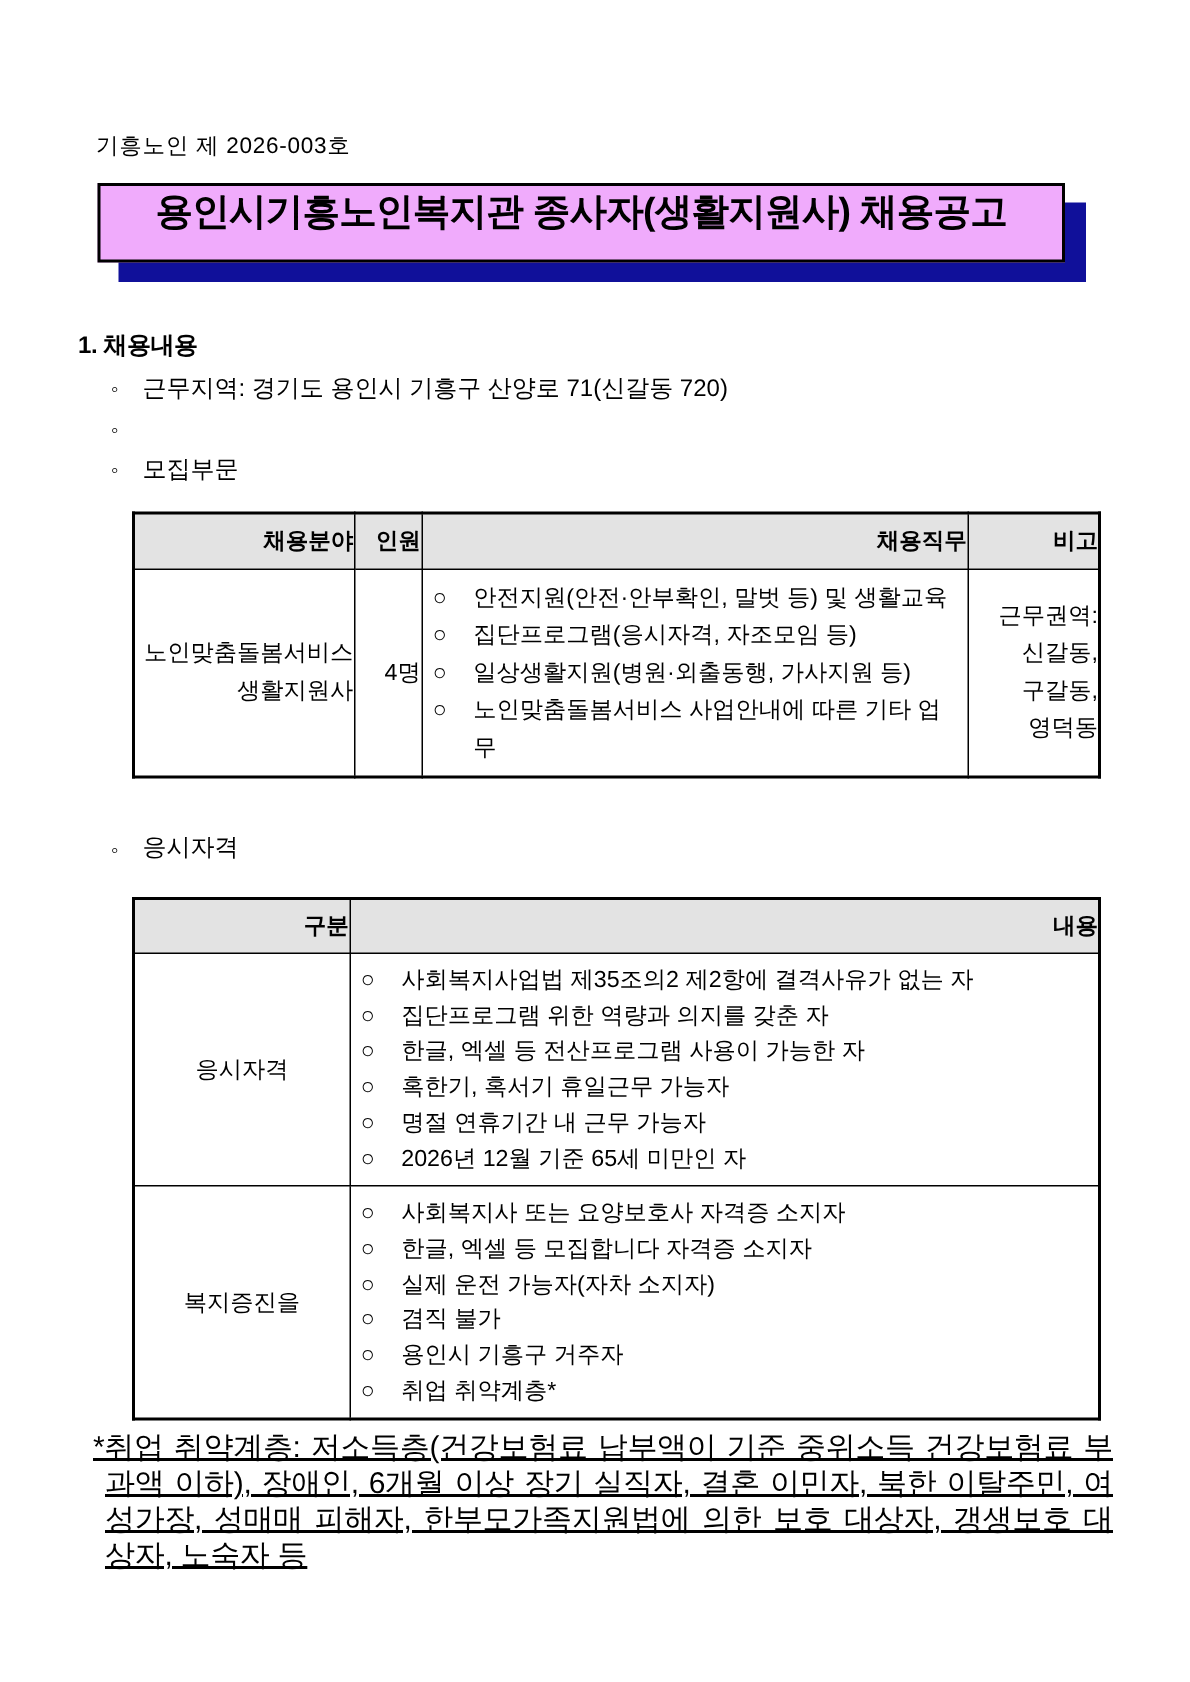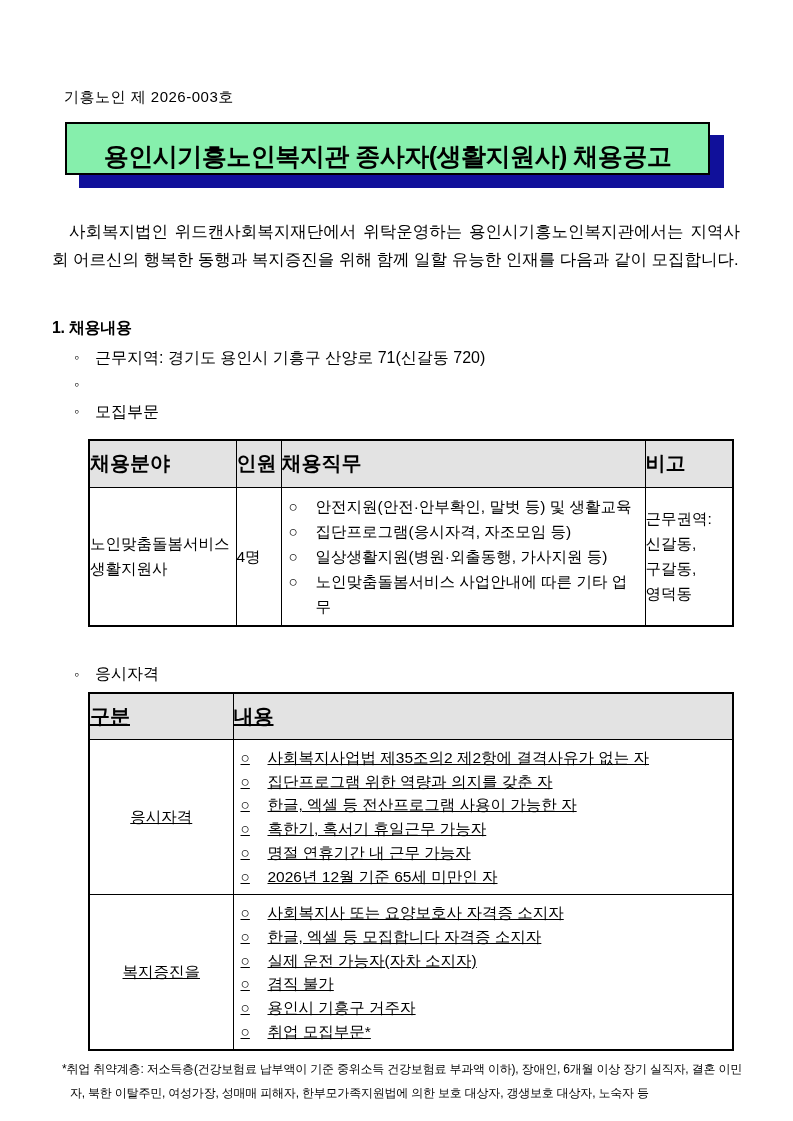--- a/index.html
+++ b/index.html
@@ -7,77 +7,76 @@
   html,body { background:#fff; }
   body { font-family:"Liberation Sans","DejaVu Sans",sans-serif; color:var(--ink); }
   .page{
     position:relative; width:793px; height:1121px; margin:0 auto;
     background:#fff; overflow:hidden;
     padding:88px 53px 0 52px;
   }
   .doc-number{ font-size:15px; letter-spacing:0.5px;margin-left:12px; }
   .title-box{
     margin:15px 0 0 13px; width:645px; height:53px;
-    background:#86efac; border:2px solid #000;
+    background:#f0abfc; border:2px solid #000;
     box-shadow:14px 13px 0 0 var(--navy);
-    display:flex; align-items:flex-end; justify-content:center;
+    display:flex; align-items:flex-start; justify-content:center;
     font-size:25px; font-weight:bold; letter-spacing:-0.5px; white-space:nowrap;
   }
   .intro{
     margin-top:42px; font-size:16.5px; line-height:28px;
     text-align:justify; text-indent:17px; word-break:break-all;
   }
   .sec-heading{ margin-top:45px; font-size:16px; font-weight:bold; letter-spacing:-0.3px; }
   .sub-list{ margin:5px 0 0 22px; font-size:16px; }
   .sub-list .list-row{ display:flex; line-height:27px; }
   .sub-list .marker{ flex:none; width:21px; font-size:14px; }
   .single-bullet{ margin:36px 0 0 22px; font-size:16px; display:flex; line-height:22px; }
   .single-bullet .marker{ flex:none; width:21px; font-size:14px; }
 
   table{
     border-collapse:collapse; table-layout:fixed;
     width:644px; margin-left:36px; border:2px solid #000;
   }
   th,td{ border:1px solid #000; }
   th{
-    background:var(--header-bg); font-size:20px; font-weight:bold;
-    text-align:left; height:47px; border-bottom:1.5px solid #000;
+    background:var(--header-bg); font-size:15px; font-weight:bold;
+    text-align:right; height:37px; border-bottom:1.5px solid #000;
   }
   td{ font-size:15.5px; }
   .recruit-table{ margin-top:14px; }
   .recruit-table td{ height:100px; vertical-align:middle; }
-  .cell-center{ text-align:left; white-space:pre-line; line-height:25px; }
+  .cell-center{ text-align:right; white-space:pre-line; line-height:25px; }
   .cell-list{ padding:6px 4px 6px 7px; vertical-align:middle; }
   .cell-list .list-row{ display:flex; line-height:25px; }
   .cell-list .marker{ flex:none; width:27px; text-align:left; }
-  .qual-table{ margin-top:7px;text-decoration:underline; }
+  .qual-table{ margin-top:21px; }
   .qual-table .cat{ text-align:center; vertical-align:middle; }
   .qual-table .row-a td{ height:143px; }
   .qual-table .row-b td{ height:140px; }
   .qual-table .cell-list .list-row{ line-height:23.7px; }
 
   .footnote{
     margin:6px 0 0 10px; width:680px;
-    font-size:12px; line-height:24px;
+    font-size:20px; line-height:24px;
     text-align:justify; word-break:break-all;
-    padding-left:8px; text-indent:-8px; letter-spacing:-0.2px;
+    padding-left:8px; text-indent:-8px; letter-spacing:-0.2px;text-decoration:underline;
   }
 </style>
 </head>
 <body>
 
 <div class="page">
 
   <div class="doc-number">기흥노인 제 2026-003호</div>
 
   <div class="title-box">
     <span>용인시기흥노인복지관 종사자(생활지원사) 채용공고</span>
   </div>
 
-  <p class="intro">사회복지법인 위드캔사회복지재단에서 위탁운영하는 용인시기흥노인복지관에서는 지역사회 어르신의 행복한 동행과 복지증진을 위해 함께 일할 유능한 인재를 다음과 같이 모집합니다.</p>
 
   <div class="sec-heading">1. 채용내용</div>
 
   <div class="sub-list">
       <div class="list-row">
         <span class="marker">◦</span>
         <span>근무지역: 경기도 용인시 기흥구 산양로 71(신갈동 720)</span>
       </div>
       <div class="list-row">
         <span class="marker">◦</span>
@@ -198,21 +197,21 @@
             <div class="list-row">
               <span class="marker">○</span>
               <span>겸직 불가</span>
             </div>
             <div class="list-row">
               <span class="marker">○</span>
               <span>용인시 기흥구 거주자</span>
             </div>
             <div class="list-row">
               <span class="marker">○</span>
-              <span>취업 모집부문*</span>
+              <span>취업 취약계층*</span>
             </div>
           </td>
       </tr>
     </tbody>
   </table>
 
   <div class="footnote">*취업 취약계층: 저소득층(건강보험료 납부액이 기준 중위소득 건강보험료 부과액 이하), 장애인, 6개월 이상 장기 실직자, 결혼 이민자, 북한 이탈주민, 여성가장, 성매매 피해자, 한부모가족지원법에 의한 보호 대상자, 갱생보호 대상자, 노숙자 등</div>
 
 </div>
 

